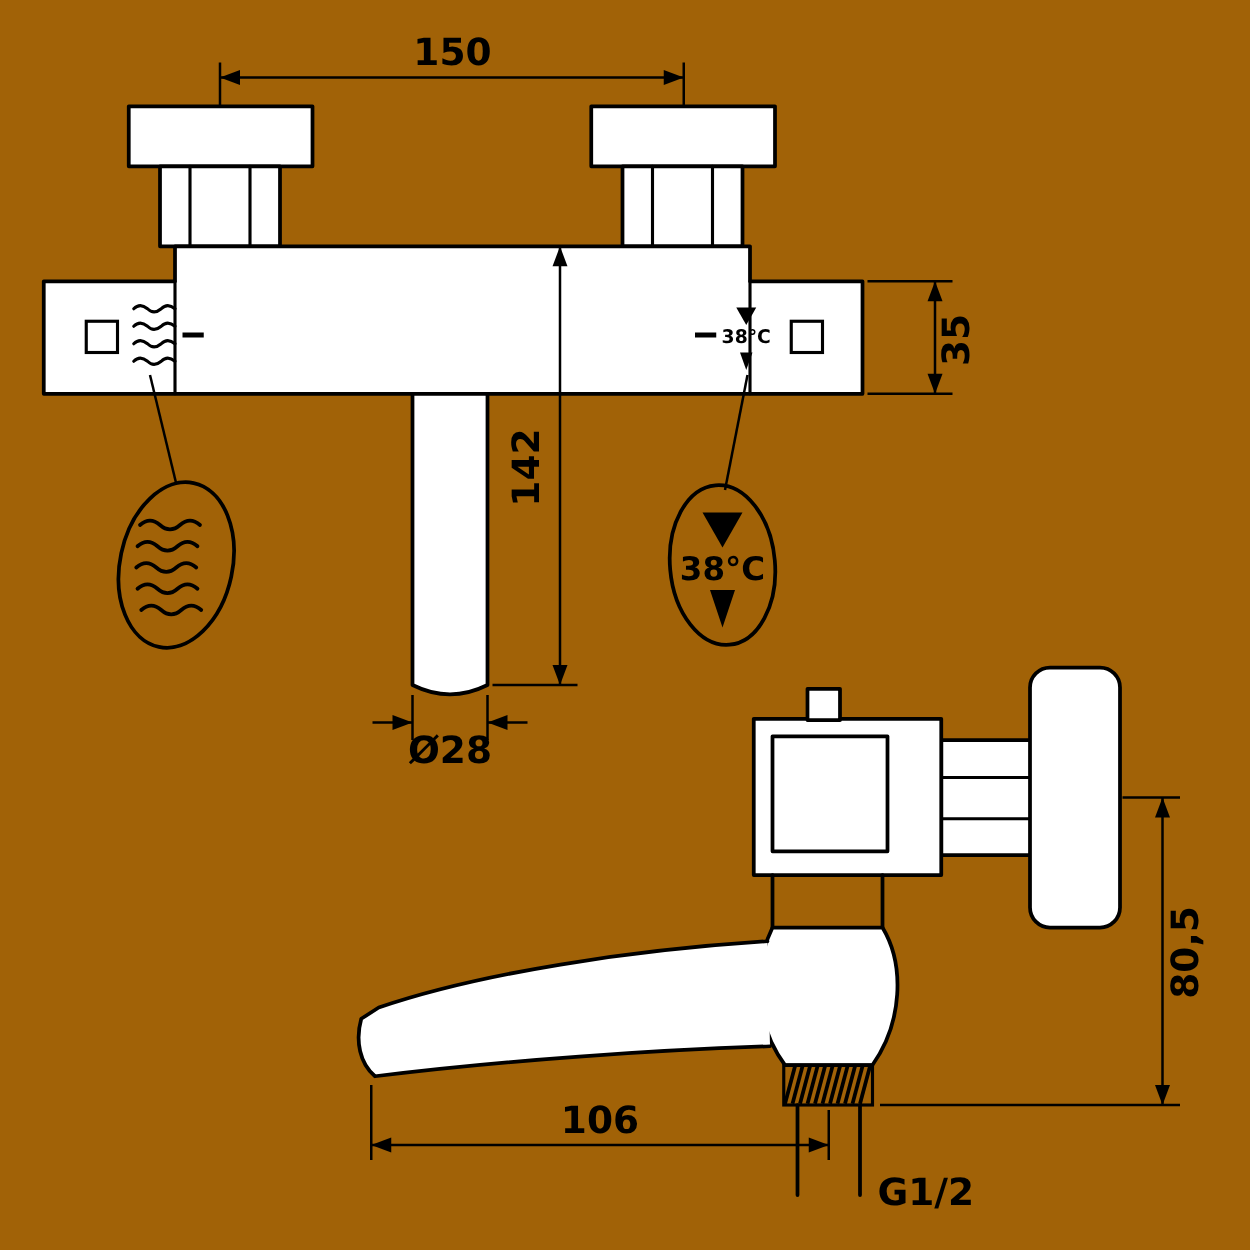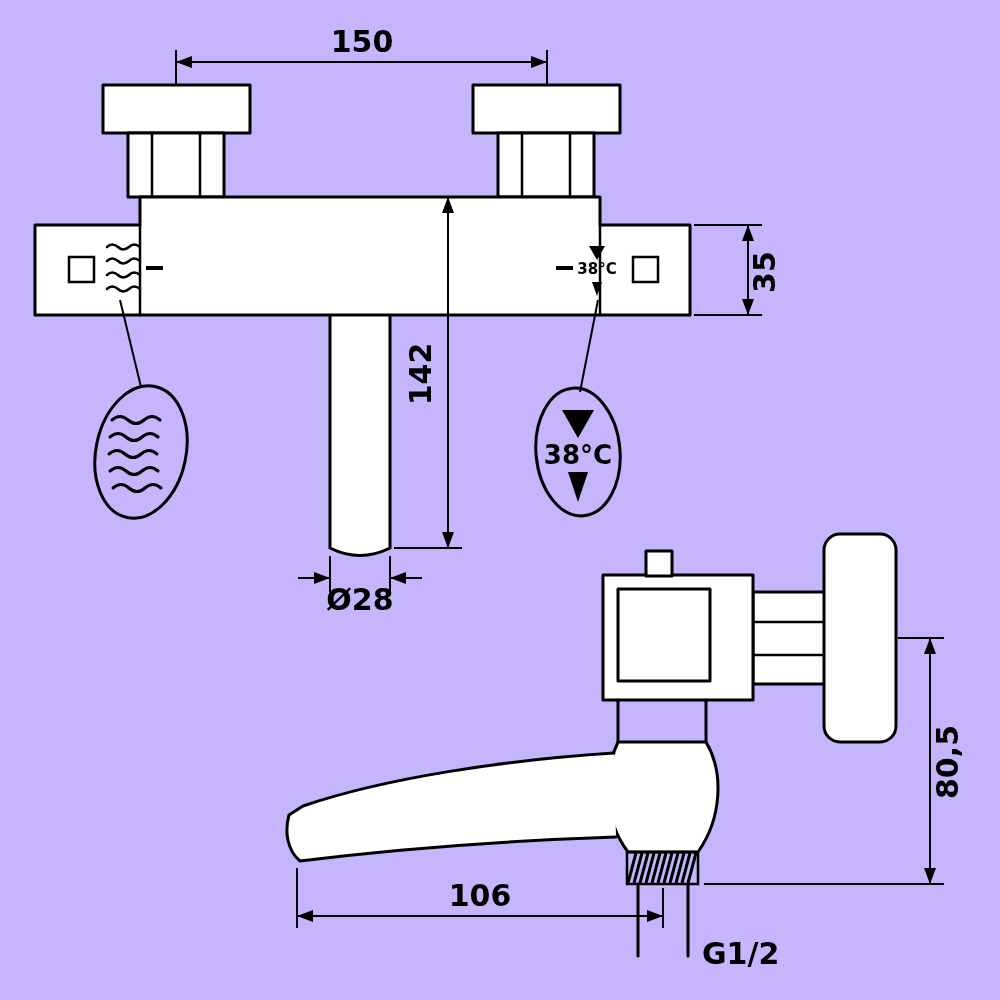--- a/index.html
+++ b/index.html
@@ -1,16 +1,16 @@
 <!DOCTYPE html>
 <html><head>
 <meta charset="utf-8">
 <style>
   html,body{margin:0;padding:0;background:#ffffff;}
-  .canvas{width:1000px;height:1000px;background:#c4b5fd;position:relative;overflow:hidden;}
+  .canvas{width:1000px;height:1000px;background:#a16207;position:relative;overflow:hidden;}
   svg{display:block;}
   .outline{fill:#ffffff;stroke:#000000;stroke-width:3;stroke-linejoin:round;}
   .stroke-only{fill:none;stroke:#000000;stroke-width:3;stroke-linejoin:round;stroke-linecap:round;}
   .detail{fill:none;stroke:#000000;stroke-width:2.5;stroke-linecap:round;}
   .dimline{fill:none;stroke:#000000;stroke-width:2;}
   .dash{fill:none;stroke:#000000;stroke-width:4;stroke-linecap:butt;}
   .arrow{fill:#000000;stroke:none;}
   .solid{fill:#000000;stroke:none;}
   .dim-text{font-family:"DejaVu Sans","Liberation Sans",sans-serif;font-weight:700;font-size:30px;fill:#000000;}
   .dim-text-small{font-family:"DejaVu Sans","Liberation Sans",sans-serif;font-weight:700;font-size:15px;fill:#000000;}

